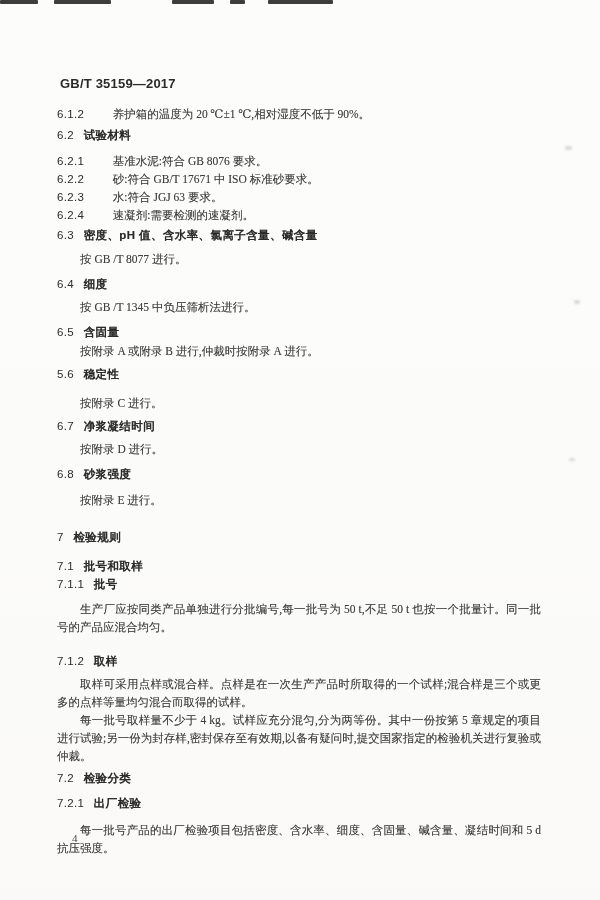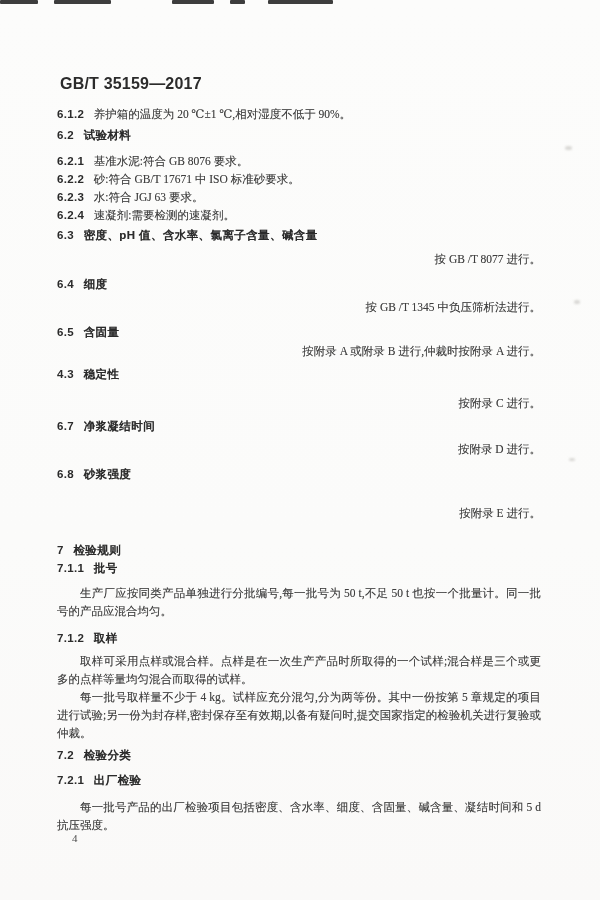--- a/index.html
+++ b/index.html
@@ -18,36 +18,36 @@
   
   .artifact{position:absolute;top:0;height:4px;background:#3d3d3d;border-radius:1px;}
   .speck{position:absolute;background:#d8d7d4;border-radius:50%;filter:blur(1px);}
   .content{
     position:absolute;left:57px;top:75px;right:59px;
     font-size:11.5px;line-height:18px;
   }
   .doc-header{
     font-family:"Liberation Sans","DejaVu Sans",sans-serif;
     font-weight:bold;color:#2b2b2b;
-    font-size:16px;line-height:18px;margin-left:3px;
+    font-size:13px;line-height:18px;margin-left:3px;
     letter-spacing:.2px;
   }
-  p{margin:0;text-align:right;}
+  p{margin:0;}
   .block{text-align:justify;text-justify:inter-ideograph;}
   .num{
     font-family:"Liberation Sans","DejaVu Sans",sans-serif;
-    font-weight:bold;color:#2b2b2b;
+    font-weight:normal;color:#2b2b2b;
     margin-right:.85em;letter-spacing:.3px;
   }
   .heading .txt{
     font-family:"Liberation Sans","DejaVu Sans",sans-serif;
     font-weight:bold;color:#2b2b2b;
     letter-spacing:.4px;
   }
-  .clause .txt{color:#3f3f3f;}
+  .clause .txt{color:#3f3f3f;margin-left:19px;}
   .para{text-indent:2em;color:#3f3f3f;}
   .content .txt,.para{text-shadow:0 0 .4px rgba(60,60,60,.45);}
   .page-number{
     position:absolute;left:72px;top:831px;
     font-size:11px;color:#4a4a4a;line-height:14px;
   }
 </style>
 </head>
 <body>
 
@@ -77,36 +77,37 @@
 
     <p class="block heading" style="margin-top:2px"><span class="num">6.3</span><span class="txt">密度、pH 值、含水率、氯离子含量、碱含量</span></p>
     <p class="para" style="margin-top:6px">按 GB /T 8077 进行。</p>
 
     <p class="block heading" style="margin-top:7px"><span class="num">6.4</span><span class="txt">细度</span></p>
     <p class="para" style="margin-top:5px">按 GB /T 1345 中负压筛析法进行。</p>
 
     <p class="block heading" style="margin-top:7px"><span class="num">6.5</span><span class="txt">含固量</span></p>
     <p class="para" style="margin-top:1px">按附录 A 或附录 B 进行,仲裁时按附录 A 进行。</p>
 
-    <p class="block heading" style="margin-top:5px"><span class="num">4.3</span><span class="txt">稳定性</span></p>
+    <p class="block heading" style="margin-top:5px"><span class="num">5.6</span><span class="txt">稳定性</span></p>
     <p class="para" style="margin-top:11px">按附录 C 进行。</p>
 
     <p class="block heading" style="margin-top:5px"><span class="num">6.7</span><span class="txt">净浆凝结时间</span></p>
     <p class="para" style="margin-top:5px">按附录 D 进行。</p>
 
     <p class="block heading" style="margin-top:7px"><span class="num">6.8</span><span class="txt">砂浆强度</span></p>
-    <p class="para" style="margin-top:21px">按附录 E 进行。</p>
+    <p class="para" style="margin-top:8px">按附录 E 进行。</p>
 
     <p class="block heading" style="margin-top:19px"><span class="num">7</span><span class="txt">检验规则</span></p>
 
+    <p class="block heading" style="margin-top:11px"><span class="num">7.1</span><span class="txt">批号和取样</span></p>
 
     <p class="block heading" style="margin-top:0"><span class="num">7.1.1</span><span class="txt">批号</span></p>
     <p class="block para" style="margin-top:7px">生产厂应按同类产品单独进行分批编号,每一批号为 50 t,不足 50 t 也按一个批量计。同一批号的产品应混合均匀。</p>
 
-    <p class="block heading" style="margin-top:9px"><span class="num">7.1.2</span><span class="txt">取样</span></p>
+    <p class="block heading" style="margin-top:16px"><span class="num">7.1.2</span><span class="txt">取样</span></p>
     <p class="block para" style="margin-top:5px">取样可采用点样或混合样。点样是在一次生产产品时所取得的一个试样;混合样是三个或更多的点样等量均匀混合而取得的试样。</p>
     <p class="block para">每一批号取样量不少于 4 kg。试样应充分混匀,分为两等份。其中一份按第 5 章规定的项目进行试验;另一份为封存样,密封保存至有效期,以备有疑问时,提交国家指定的检验机关进行复验或仲裁。</p>
 
     <p class="block heading" style="margin-top:4px"><span class="num">7.2</span><span class="txt">检验分类</span></p>
 
     <p class="block heading" style="margin-top:7px"><span class="num">7.2.1</span><span class="txt">出厂检验</span></p>
     <p class="block para" style="margin-top:9px">每一批号产品的出厂检验项目包括密度、含水率、细度、含固量、碱含量、凝结时间和 5 d 抗压强度。</p>
 
   </div>
 

